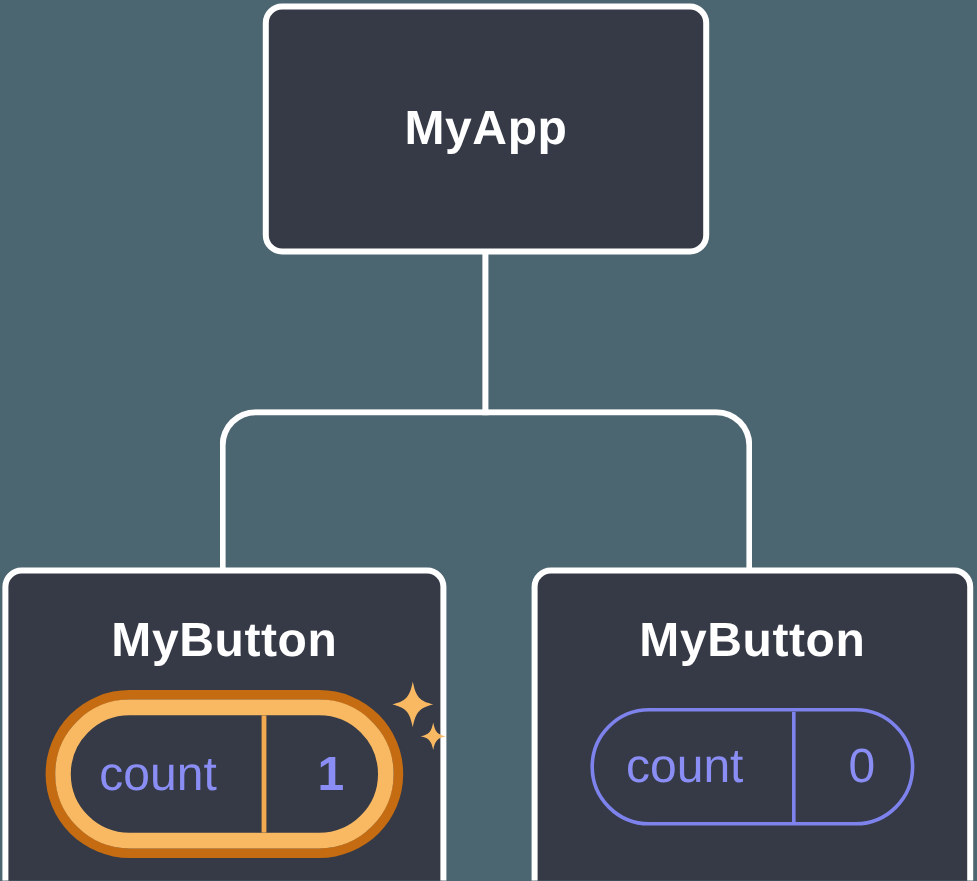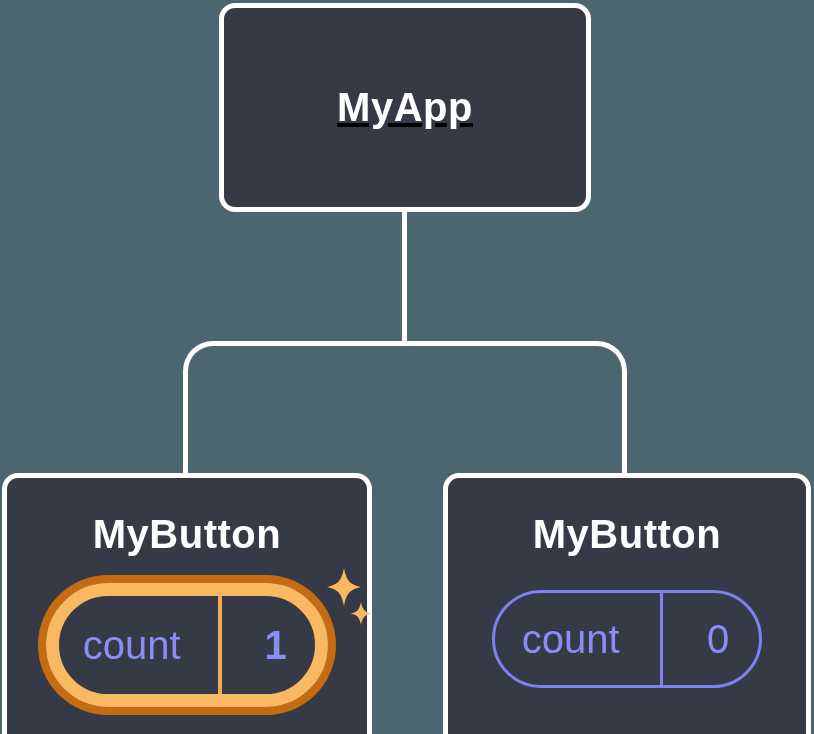--- a/index.html
+++ b/index.html
@@ -36,21 +36,20 @@
     border:5px solid var(--line);
     border-bottom:none;
     border-radius:30px 30px 0 0;
   }
   
   .node{
     position:absolute;
     background:var(--node-fill);
     border:5px solid var(--line);
     border-radius:16px;
-    text-decoration:underline;
   }
   .node-root{
     left:219px;top:3px;width:372px;height:209px;
     display:flex;align-items:center;justify-content:center;
   }
   .node-child{top:473px;width:370px;height:309px;}
   .node-child-left{left:2px;}
   .node-child-right{left:443px;width:368px;}
   .node-title{
     color:var(--text-white);

